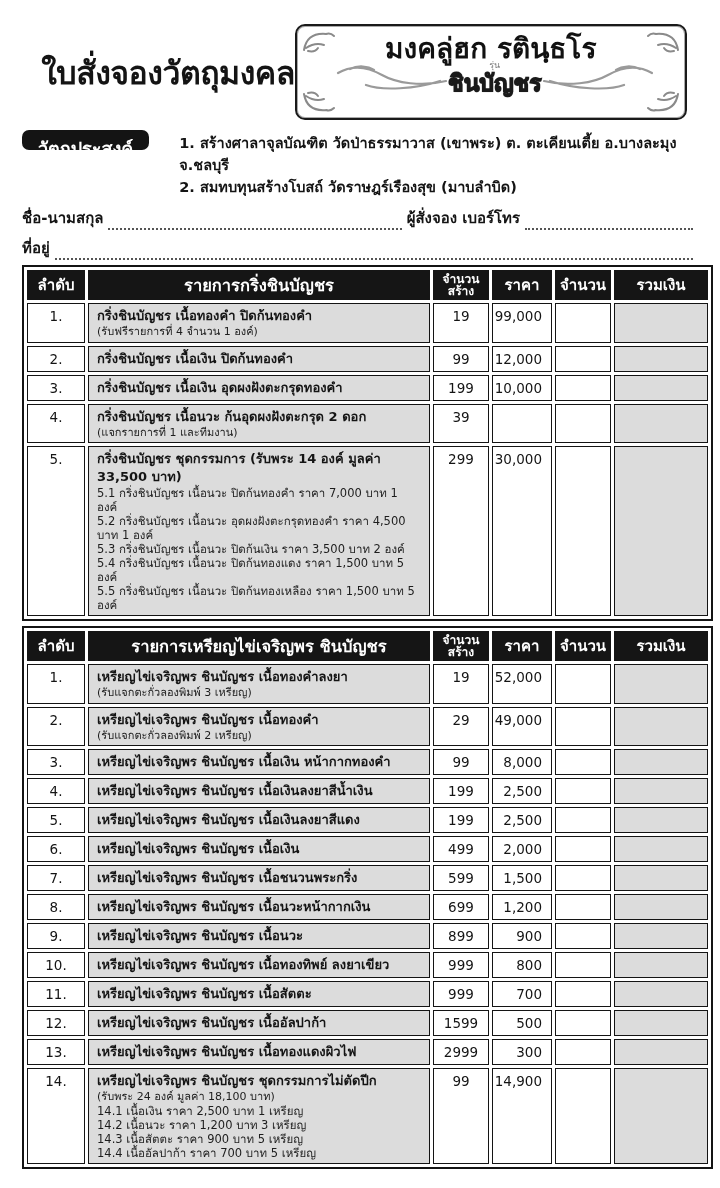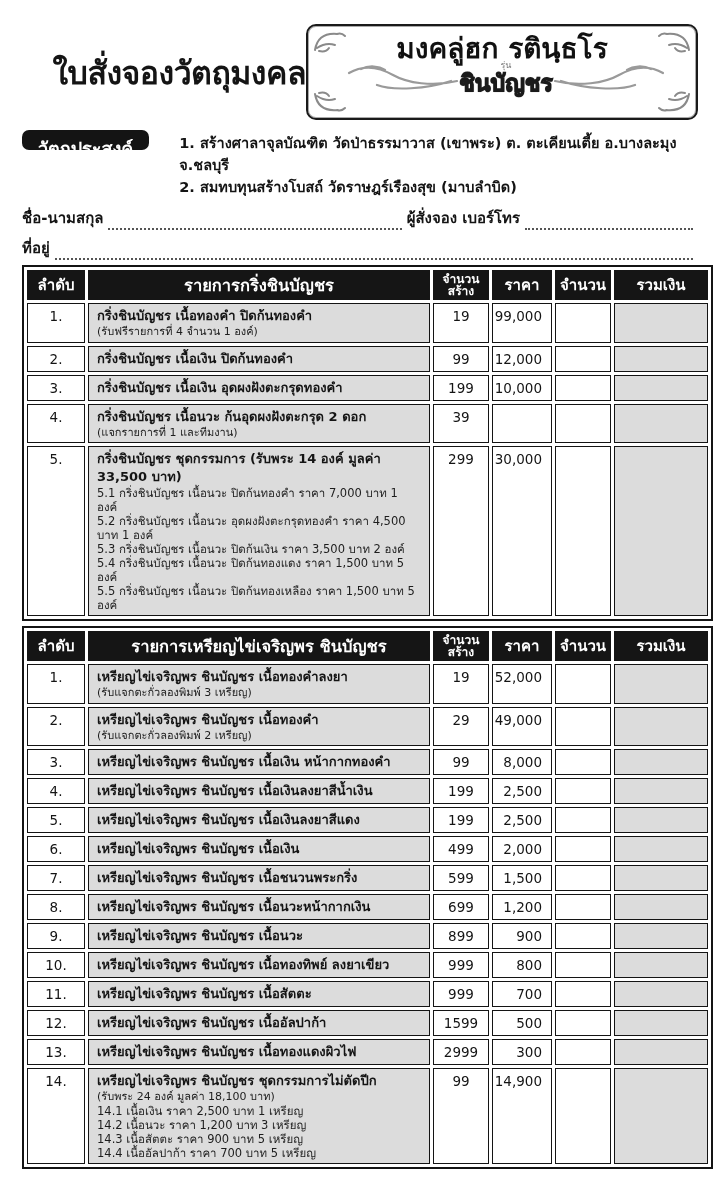--- a/index.html
+++ b/index.html
@@ -5,21 +5,21 @@
   * { margin:0; padding:0; box-sizing:border-box; }
   html,body { background:#ffffff; }
   body {
     width:720px; height:1188px; overflow:hidden;
     font-family:"DejaVu Sans","Liberation Sans",sans-serif;
     color:#141414;
   }
   .page { padding:24px 22px 0 22px; }
 
   
-  .hdr { display:flex; align-items:center; justify-content:flex-end; height:96px;margin-left:8px; }
+  .hdr { display:flex; align-items:center; justify-content:center; height:96px;margin-left:8px; }
   .doc-title { font-size:32px; font-weight:800; letter-spacing:-0.5px; padding-left:0px; }
   .logo-box {
     position:relative; width:392px; height:96px;
     border:2.5px solid #1a1a1a; border-radius:10px;
     box-shadow:inset 0 0 0 1px #aaa;
     text-align:center; padding-top:8px; background:#fff;
   }
   .logo-line1 { font-size:28px; font-weight:600; line-height:30px; color:#111; }
   .logo-mid { display:flex; align-items:center; justify-content:center; margin-top:-4px;padding-left:8px; }
   .logo-center { display:flex; flex-direction:column; align-items:center; }

